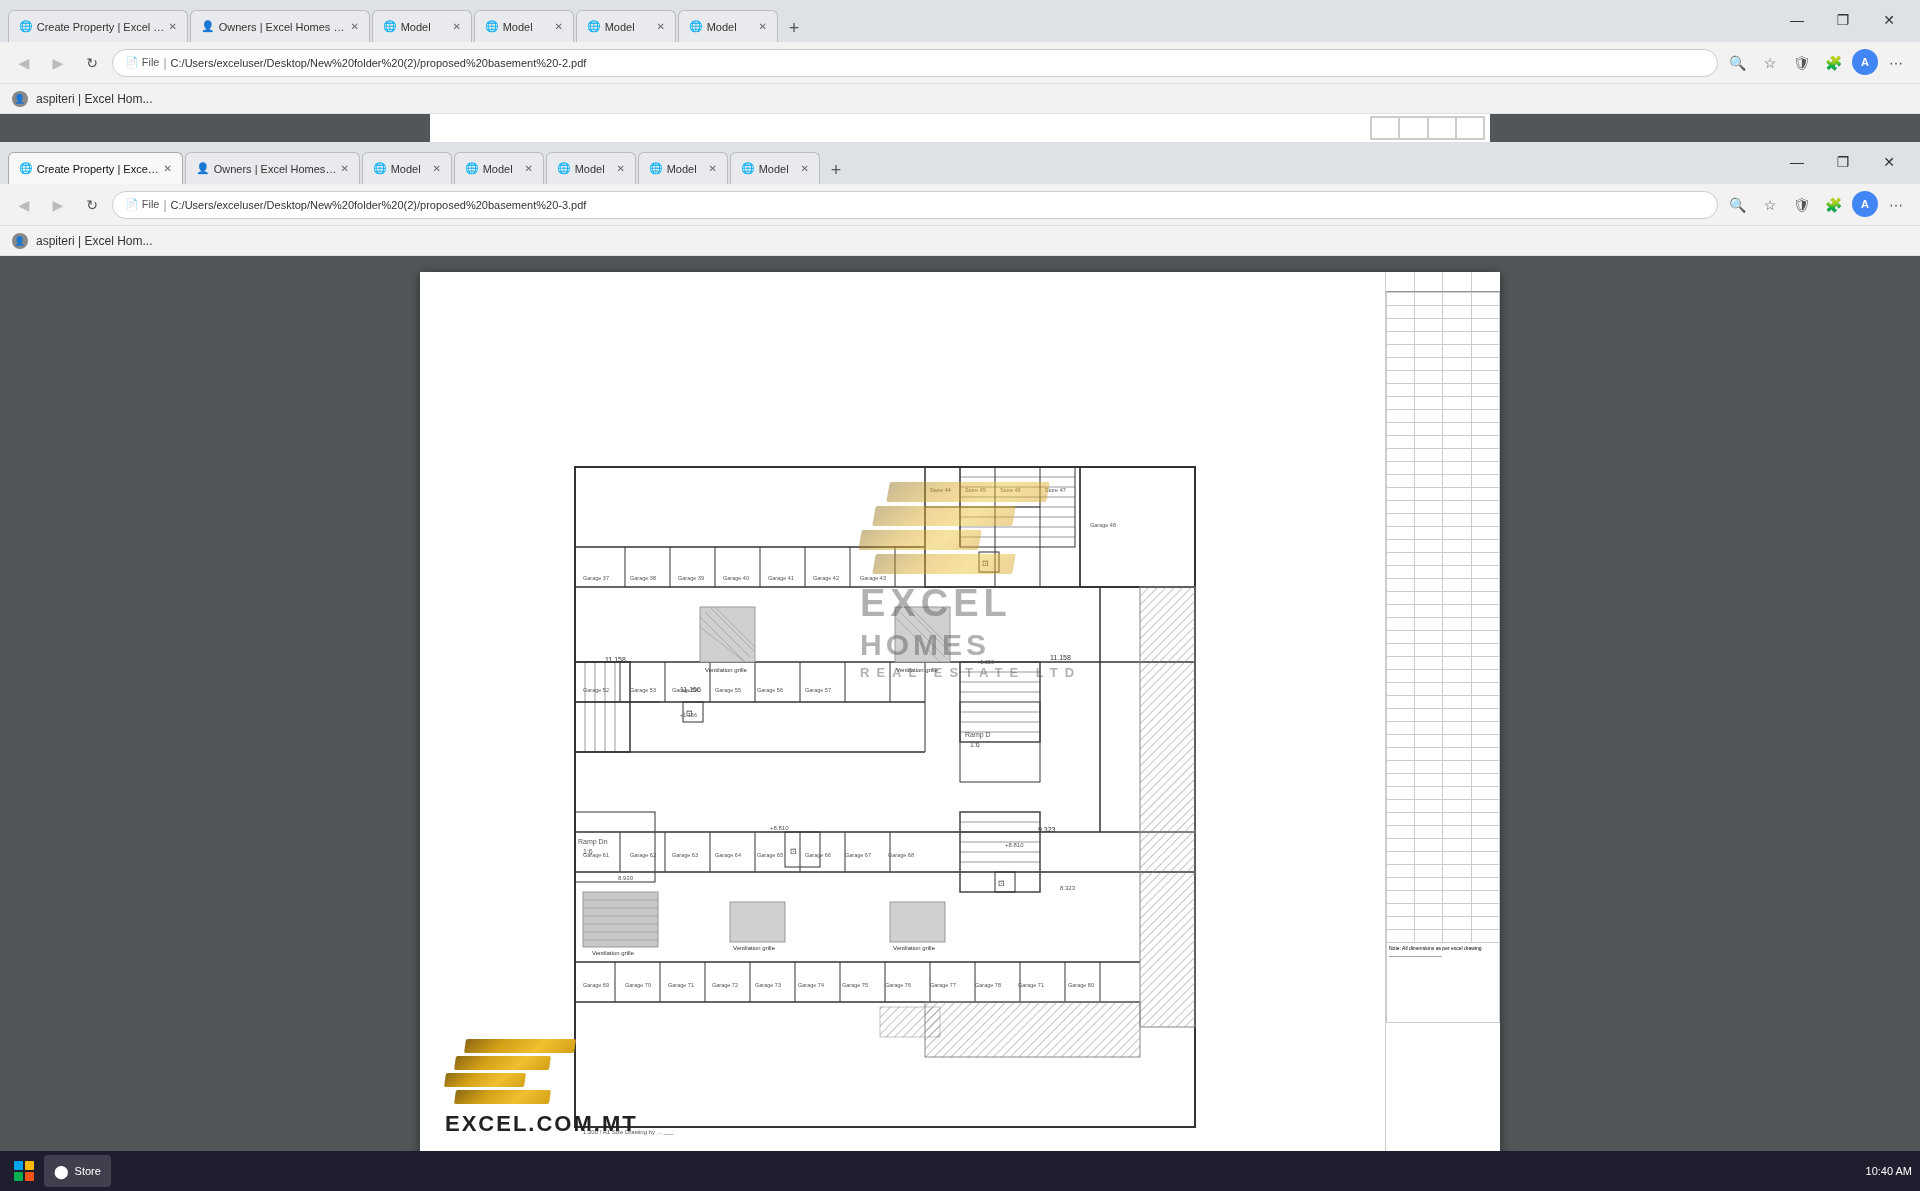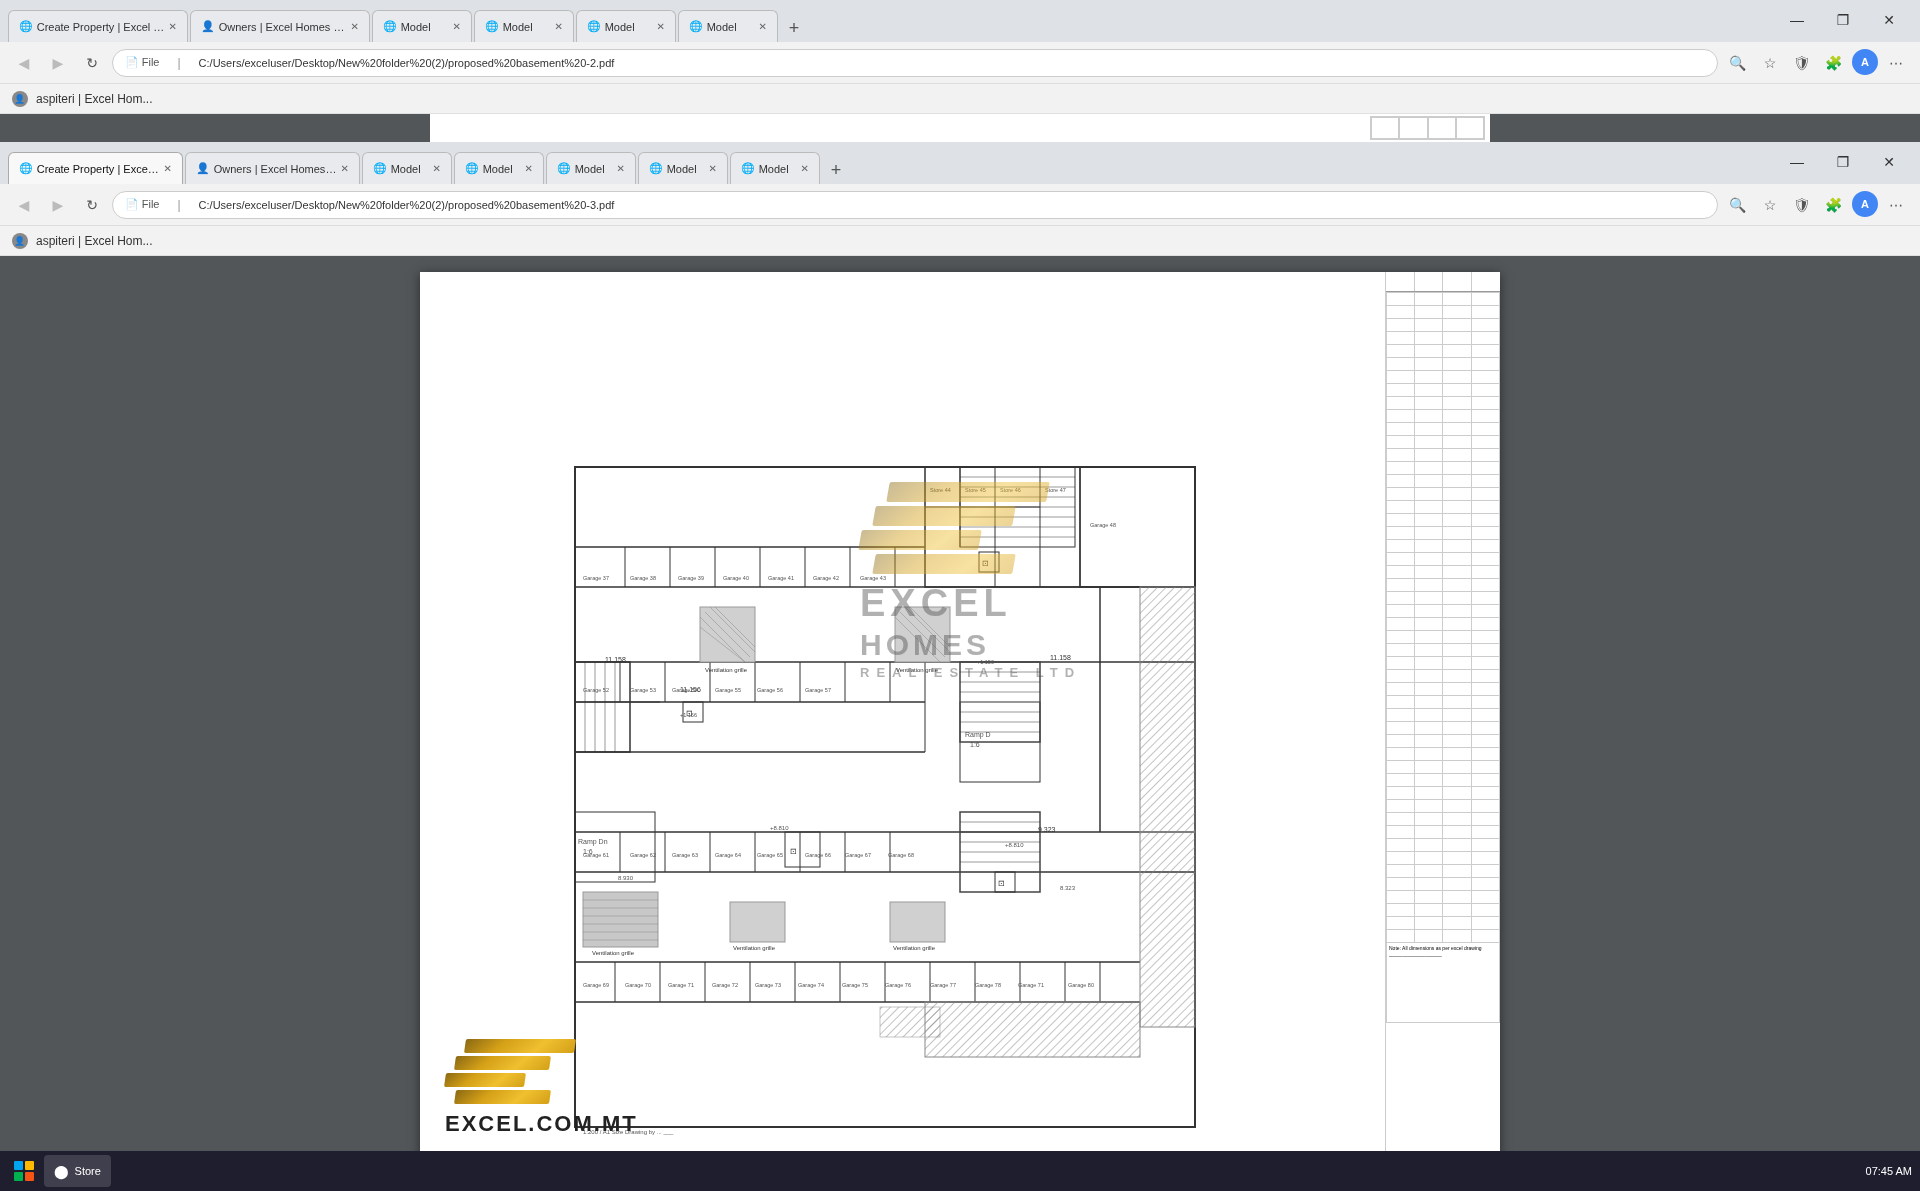--- a/index.html
+++ b/index.html
@@ -31,21 +31,21 @@
       flex: 1;
       height: 28px;
       background: white;
       border: 1px solid #ccc;
       border-radius: 14px;
       display: flex;
       align-items: center;
       padding: 0 12px;
       font-size: 12px;
       color: #333;
-      gap: 18px;
+      gap: 4px;
     }
     .nav-action-btn {
       width: 28px;
       height: 28px;
       display: flex;
       align-items: center;
       justify-content: center;
       cursor: pointer;
       color: #555;
       font-size: 14px;
@@ -807,14 +807,14 @@
       <div style="background:#00a4ef;border-radius:1px;"></div>
       <div style="background:#ffb900;border-radius:1px;"></div>
       <div style="background:#00b04f;border-radius:1px;"></div>
       <div style="background:#f65314;border-radius:1px;"></div>
     </div>
   </div>
   <div style="height:32px;padding:0 10px;display:flex;align-items:center;gap:6px;background:rgba(255,255,255,0.15);border-radius:4px;font-size:11px;color:white;cursor:pointer;">
     <span style="font-size:13px;">⬤</span>
     <span>Store</span>
   </div>
-  <div style="margin-left:auto;font-size:11px;color:white;">07:45 AM</div>
+  <div style="margin-left:auto;font-size:11px;color:white;">10:40 AM</div>
 </div>
 
 </body></html>

